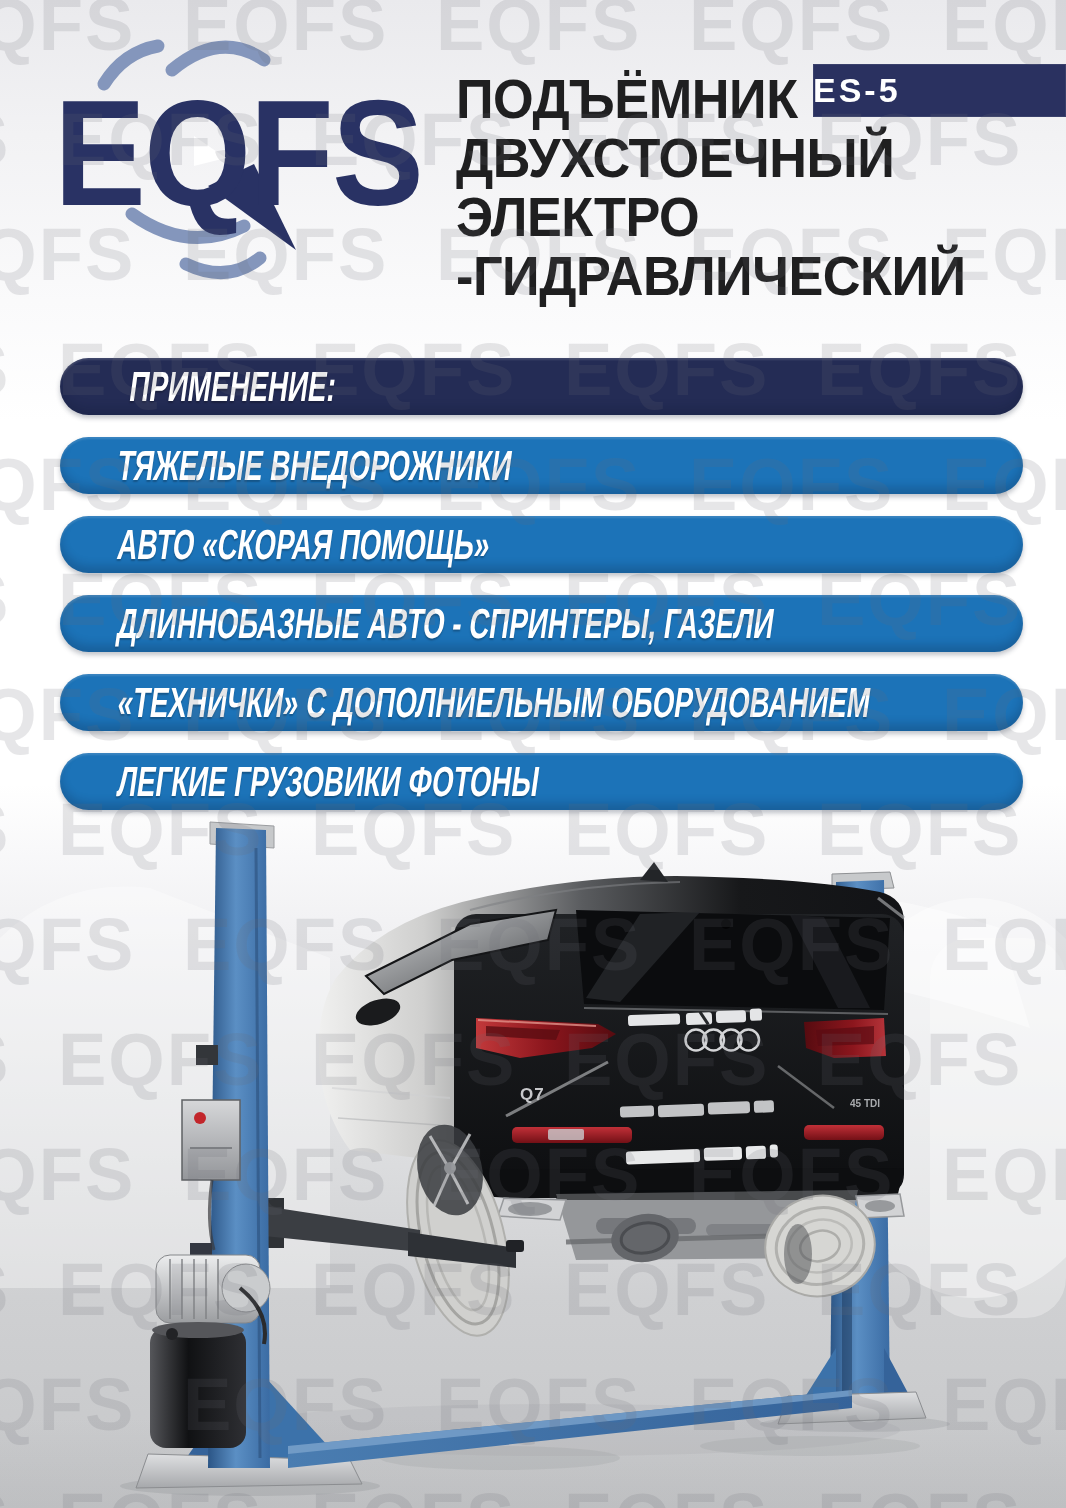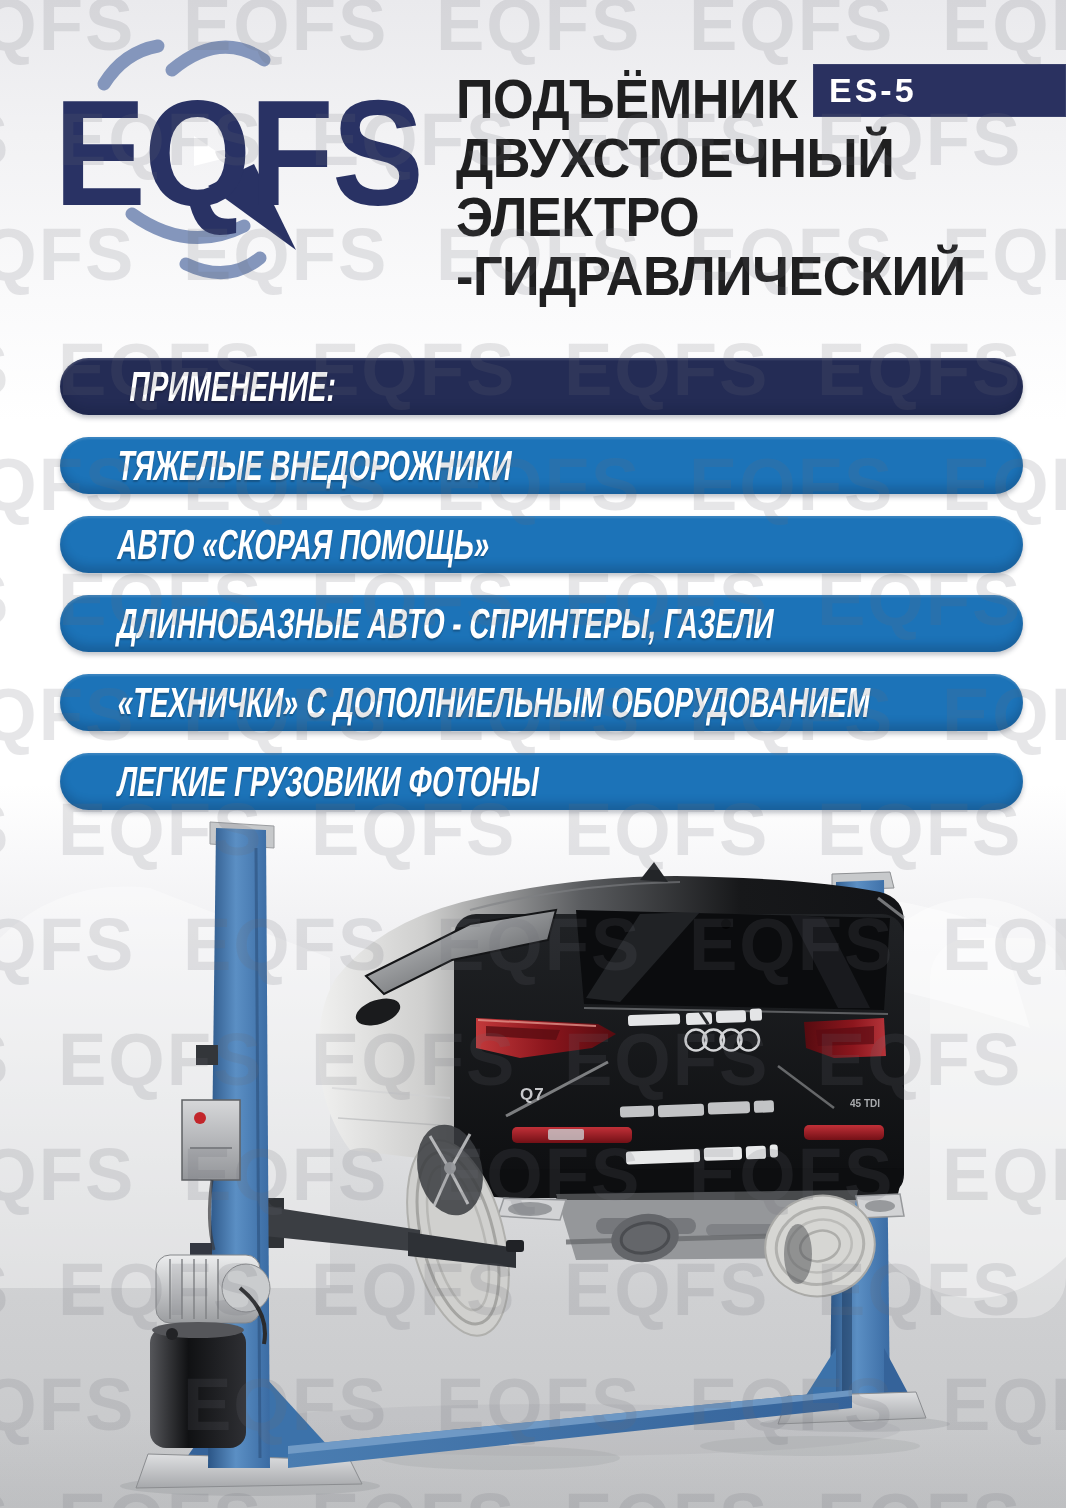--- a/index.html
+++ b/index.html
@@ -18,21 +18,21 @@
   .logo-svg{position:absolute;left:46px;top:18px;z-index:5;}
   .title{position:absolute;left:456px;top:70px;z-index:5;}
   .title .line{
     display:block;font-size:55px;font-weight:bold;color:#1f1f20;
     line-height:59px;letter-spacing:-.5px;white-space:nowrap;
     transform:scaleX(.95);transform-origin:0 50%;
   }
   .model-badge{
     position:absolute;left:813px;top:64px;width:253px;height:53px;z-index:4;
     background:#2a3160;display:flex;align-items:center;box-sizing:border-box;
-    padding-left:16px;box-shadow:inset 0 0 0 1px rgba(255,255,255,.08);
+    box-shadow:inset 0 0 0 1px rgba(255,255,255,.08);
   }
   .model-badge .txt{color:#ffffff;font-size:34px;font-weight:bold;letter-spacing:3px;}
   
   .pills{position:absolute;left:60px;top:358px;width:963px;z-index:5;}
   .pill{
     height:57px;border-radius:29px;margin-bottom:22px;background:#1c73b8;
     display:flex;align-items:center;box-sizing:border-box;padding-left:58px;
     box-shadow:0 3px 5px rgba(30,40,60,.28), inset 0 -7px 10px rgba(8,20,45,.20), inset 0 2px 2px rgba(255,255,255,.14);
   }
   .pill.dark{background:#242c55;padding-left:70px;}

